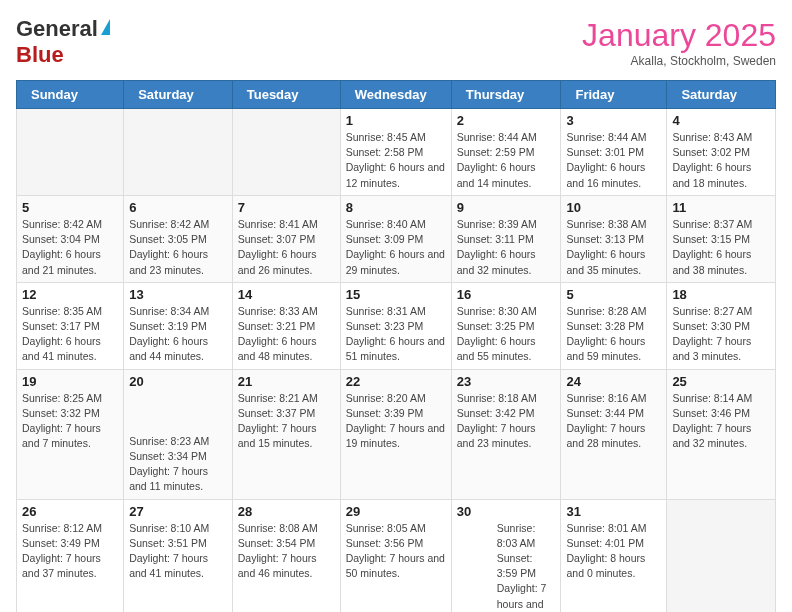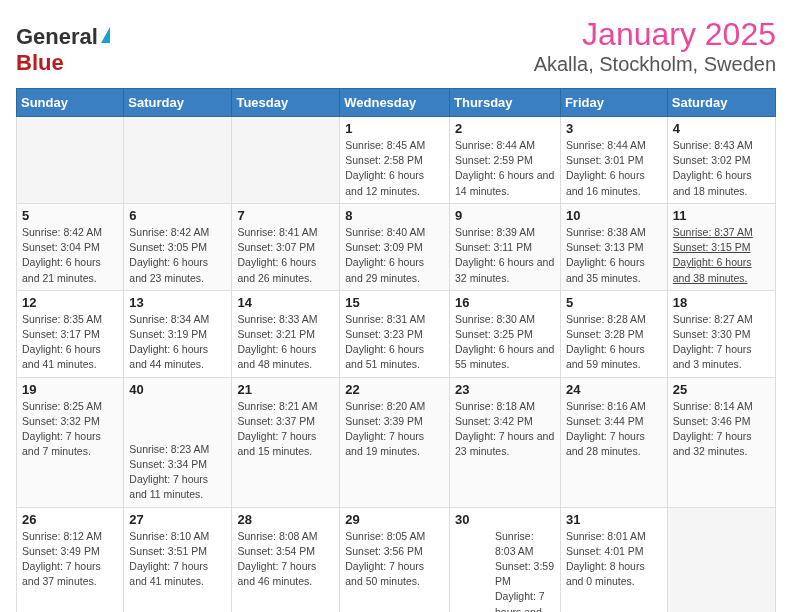--- a/index.html
+++ b/index.html
@@ -5,21 +5,21 @@
     * { box-sizing: border-box; margin: 0; padding: 0; }
     body {
       font-family: Arial, sans-serif;
       background: #fff;
       width: 792px;
       min-height: 612px;
       padding: 16px;
     }
     .header {
       display: flex;
-      align-items: flex-end;
+      align-items: center;
       justify-content: space-between;
       margin-bottom: 12px;
       gap: 39px;
     }
     .logo {
       display: flex;
       flex-direction: column;
       align-items: flex-start;
     }
     .logo-line {
@@ -28,33 +28,33 @@
     }
     .title-block {
       text-align: right;
     }
     .title-block h1 {
       font-size: 32px;
       font-weight: normal;
       color: #ec4899;
     }
     .title-block h2 {
-      font-size: 20px;
+      font-size: 12px;
       font-weight: normal;
       color: #555;
     }
     .calendar {
       width: 100%;
       border-collapse: collapse;
       border: 1px solid #ccc;
     }
     .calendar th {
       background: #3a7fc1;
       color: #fff;
-      padding: 6px 4px;
+      padding: 6px 14px;
       font-size: 13px;
       text-align: left;
       border: 1px solid #2a6aa1;
     }
     .calendar td {
       vertical-align: top;
       padding: 4px 5px;
       font-size: 11px;
       color: #333;
       border: 1px solid #ddd;
@@ -173,21 +173,21 @@
 Daylight: 6 hours and 32 minutes.</div>
         </td>
         <td>
           <div class="day-num">10</div>
           <div class="day-detail" style="white-space: pre-line;">Sunrise: 8:38 AM
 Sunset: 3:13 PM
 Daylight: 6 hours and 35 minutes.</div>
         </td>
         <td>
           <div class="day-num">11</div>
-          <div class="day-detail" style="white-space: pre-line; text-decoration: underline;">Sunrise: 8:37 AM
+          <div class="day-detail" style="white-space: pre-line;">Sunrise: 8:37 AM
 Sunset: 3:15 PM
 Daylight: 6 hours and 38 minutes.</div>
         </td>
       </tr>
       <tr>
         <td>
           <div class="day-num">12</div>
           <div class="day-detail" style="white-space: pre-line;">Sunrise: 8:35 AM
 Sunset: 3:17 PM
 Daylight: 6 hours and 41 minutes.</div>
@@ -230,21 +230,21 @@
         </td>
       </tr>
       <tr>
         <td>
           <div class="day-num">19</div>
           <div class="day-detail" style="white-space: pre-line;">Sunrise: 8:25 AM
 Sunset: 3:32 PM
 Daylight: 7 hours and 7 minutes.</div>
         </td>
         <td>
-          <div class="day-num">40</div>
+          <div class="day-num">20</div>
           <div class="day-detail" style="white-space: pre-line; margin-top: 45px;">Sunrise: 8:23 AM
 Sunset: 3:34 PM
 Daylight: 7 hours and 11 minutes.</div>
         </td>
         <td>
           <div class="day-num">21</div>
           <div class="day-detail" style="white-space: pre-line;">Sunrise: 8:21 AM
 Sunset: 3:37 PM
 Daylight: 7 hours and 15 minutes.</div>
         </td>

